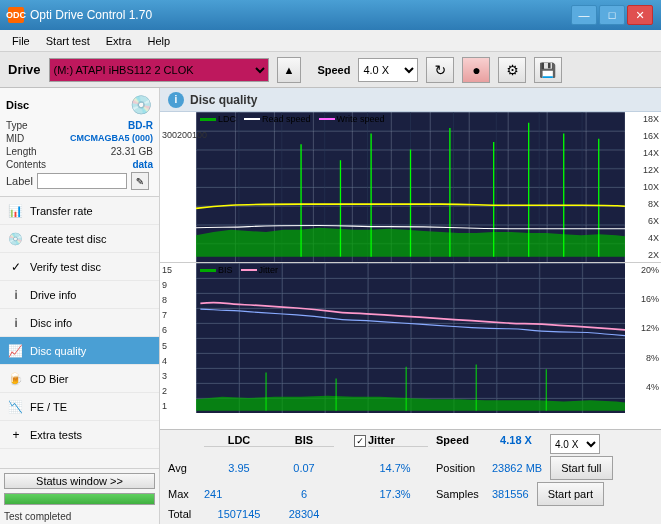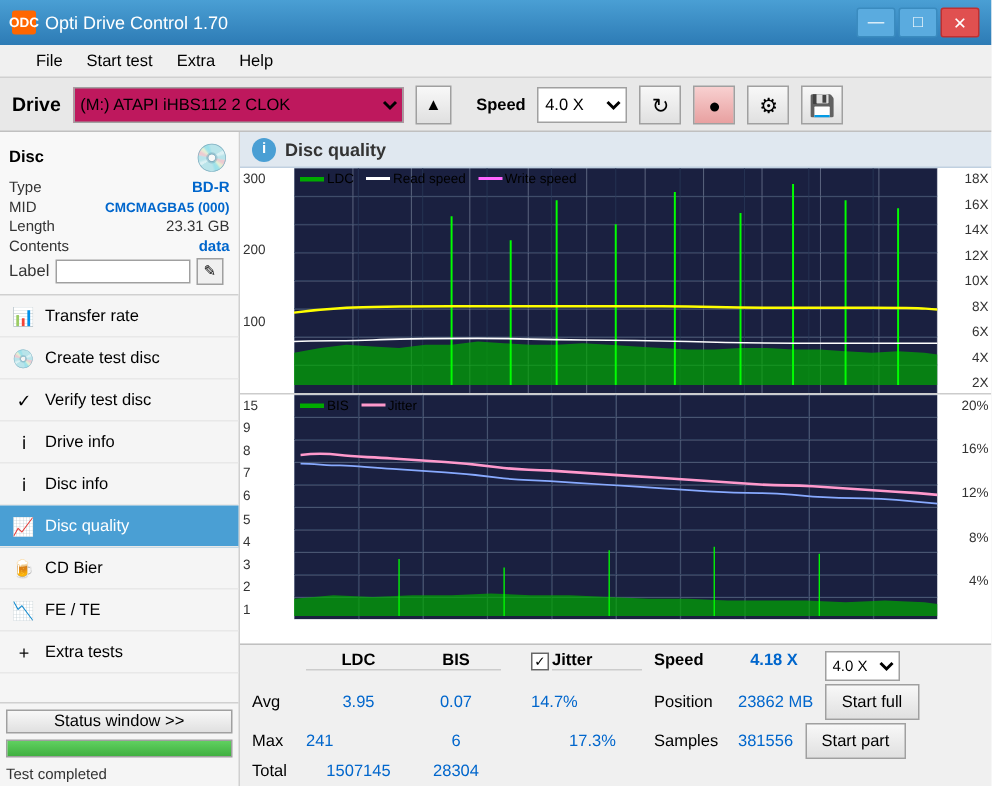--- a/index.html
+++ b/index.html
@@ -8,21 +8,21 @@
     
     .title-bar { background: linear-gradient(to bottom, #4a9fd4, #2d7bb5); color: white; height: 30px; display: flex; align-items: center; justify-content: space-between; padding: 0 8px; }
     .title-bar-left { display: flex; align-items: center; gap: 6px; }
     .title-bar-icon { width: 16px; height: 16px; background: #ff6600; border-radius: 2px; display: flex; align-items: center; justify-content: center; color: white; font-size: 9px; font-weight: bold; }
     .title-bar-text { font-size: 12px; font-weight: normal; }
     .title-bar-controls { display: flex; gap: 2px; }
     .title-btn { width: 26px; height: 20px; background: #5aabdf; border: 1px solid #3a8bbf; color: white; font-size: 11px; display: flex; align-items: center; justify-content: center; cursor: pointer; border-radius: 2px; }
     .title-btn.close { background: #e05050; border-color: #c03030; }
     
     
-    .menu-bar { background: #f0f0f0; height: 22px; display: flex; align-items: center; padding: 0 16px; border-bottom: 1px solid #d0d0d0; }
+    .menu-bar { background: #f0f0f0; height: 22px; display: flex; align-items: center; padding: 0 4px; border-bottom: 1px solid #d0d0d0; }
     .menu-item { padding: 2px 8px; cursor: pointer; font-size: 11px; }
     
     
     .toolbar { background: #e8e8e8; height: 36px; display: flex; align-items: center; padding: 0 8px; gap: 8px; border-bottom: 1px solid #c0c0c0; }
     .toolbar-label { font-size: 13px; font-weight: bold; }
     .toolbar-select { height: 24px; border: 1px solid #a0a0a0; background: #be185d; font-size: 11px; width: 220px; }
     .toolbar-btn { height: 26px; padding: 0 6px; border: 1px solid #a0a0a0; background: linear-gradient(to bottom, #f8f8f8, #e0e0e0); cursor: pointer; font-size: 11px; display: flex; align-items: center; justify-content: center; }
     .speed-label { font-size: 11px; font-weight: bold; margin-left: 8px; }
     .speed-select { height: 24px; border: 1px solid #a0a0a0; background: white; font-size: 11px; width: 60px; }
     .toolbar-icon-btn { height: 26px; width: 28px; border: 1px solid #a0a0a0; background: linear-gradient(to bottom, #f8f8f8, #e0e0e0); cursor: pointer; display: flex; align-items: center; justify-content: center; font-size: 14px; }
@@ -240,21 +240,21 @@
           <line x1="340" y1="135" x2="340" y2="28" stroke="#00ff00" stroke-width="1.5"></line>
           <line x1="380" y1="135" x2="380" y2="10" stroke="#00ff00" stroke-width="1.5"></line>
           <line x1="420" y1="135" x2="420" y2="20" stroke="#00ff00" stroke-width="1.5"></line>
           <line x1="460" y1="135" x2="460" y2="25" stroke="#00ff00" stroke-width="1.5"></line>
 
           <path d="M0,108 C20,107 40,108 60,107 S100,106 140,106 S180,107 220,107 S260,107 300,108 S340,109 380,109 S420,109 460,109 S480,109 490,109" fill="none" stroke="white" stroke-width="1"></path>
 
           <path d="M0,90 C10,89 20,88 40,87 S80,86 120,86 S160,86 200,86 S240,86 280,86 S320,87 360,87 S400,87 440,87 S470,87 490,88" fill="none" stroke="#ffff00" stroke-width="1.5"></path>
         </svg>
 
-        <div style="position:absolute; left:0; top:0; height:100%; width:36px; display:flex; flex-direction:column; justify-content:space-between; padding:2px 2px; font-size:9px; color:#333;">
+        <div style="position:absolute; left:0; top:0; height:100%; width:36px; display:flex; flex-direction:row; justify-content:space-between; padding:18px 2px; font-size:9px; color:#333;text-align:center;">
           <span>300</span>
           <span>200</span>
           <span>100</span>
           <span style="margin-bottom:4px;"></span>
         </div>
 
         <div style="position:absolute; right:0; top:0; height:100%; width:36px; display:flex; flex-direction:column; justify-content:space-between; padding:2px 2px; font-size:9px; color:#333; text-align:right;">
           <span>18X</span>
           <span>16X</span>
           <span>14X</span>
@@ -381,21 +381,21 @@
         </div>
         <select class="speed-dropdown" style="height:20px; margin-left:4px;">
           <option>4.0 X</option>
         </select>
       </div>
       <div style="display:flex; gap:0; align-items:center; margin-top:2px;">
         <span style="width:36px; font-size:11px;">Avg</span>
         <span style="width:70px; text-align:center; font-size:11px; color:#0066cc;">3.95</span>
         <span style="width:60px; text-align:center; font-size:11px; color:#0066cc;">0.07</span>
         <span style="width:20px;"></span>
-        <span style="width:82px; font-size:11px; color:#0066cc;">14.7%</span>
+        <span style="width:82px; text-align:center; font-size:11px; color:#0066cc;">14.7%</span>
         <span style="font-size:11px; width:56px;">Position</span>
         <span style="font-size:11px; color:#0066cc;">23862 MB</span>
         <button class="start-btn" style="margin-left:8px;">Start full</button>
       </div>
       <div style="display:flex; gap:0; align-items:center; margin-top:2px;">
         <span style="width:36px; font-size:11px;">Max</span>
         <span style="width:70px; text-align:left; font-size:11px; color:#0066cc;">241</span>
         <span style="width:60px; text-align:center; font-size:11px; color:#0066cc;">6</span>
         <span style="width:20px;"></span>
         <span style="width:82px; text-align:center; font-size:11px; color:#0066cc;">17.3%</span>

